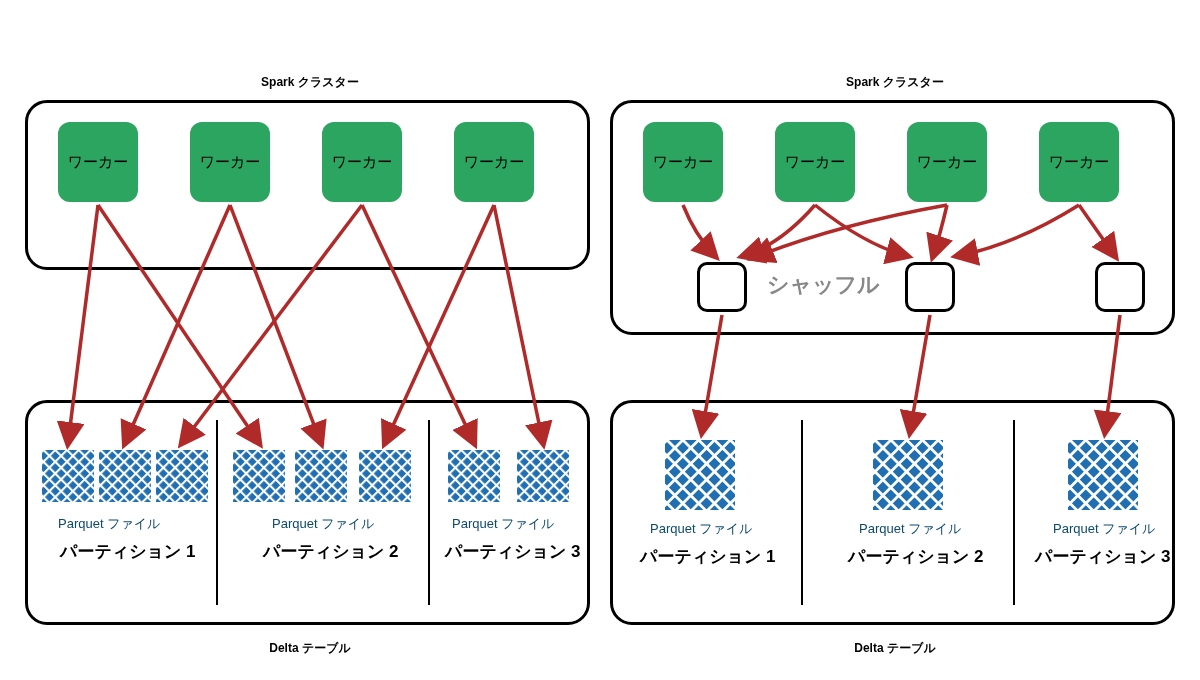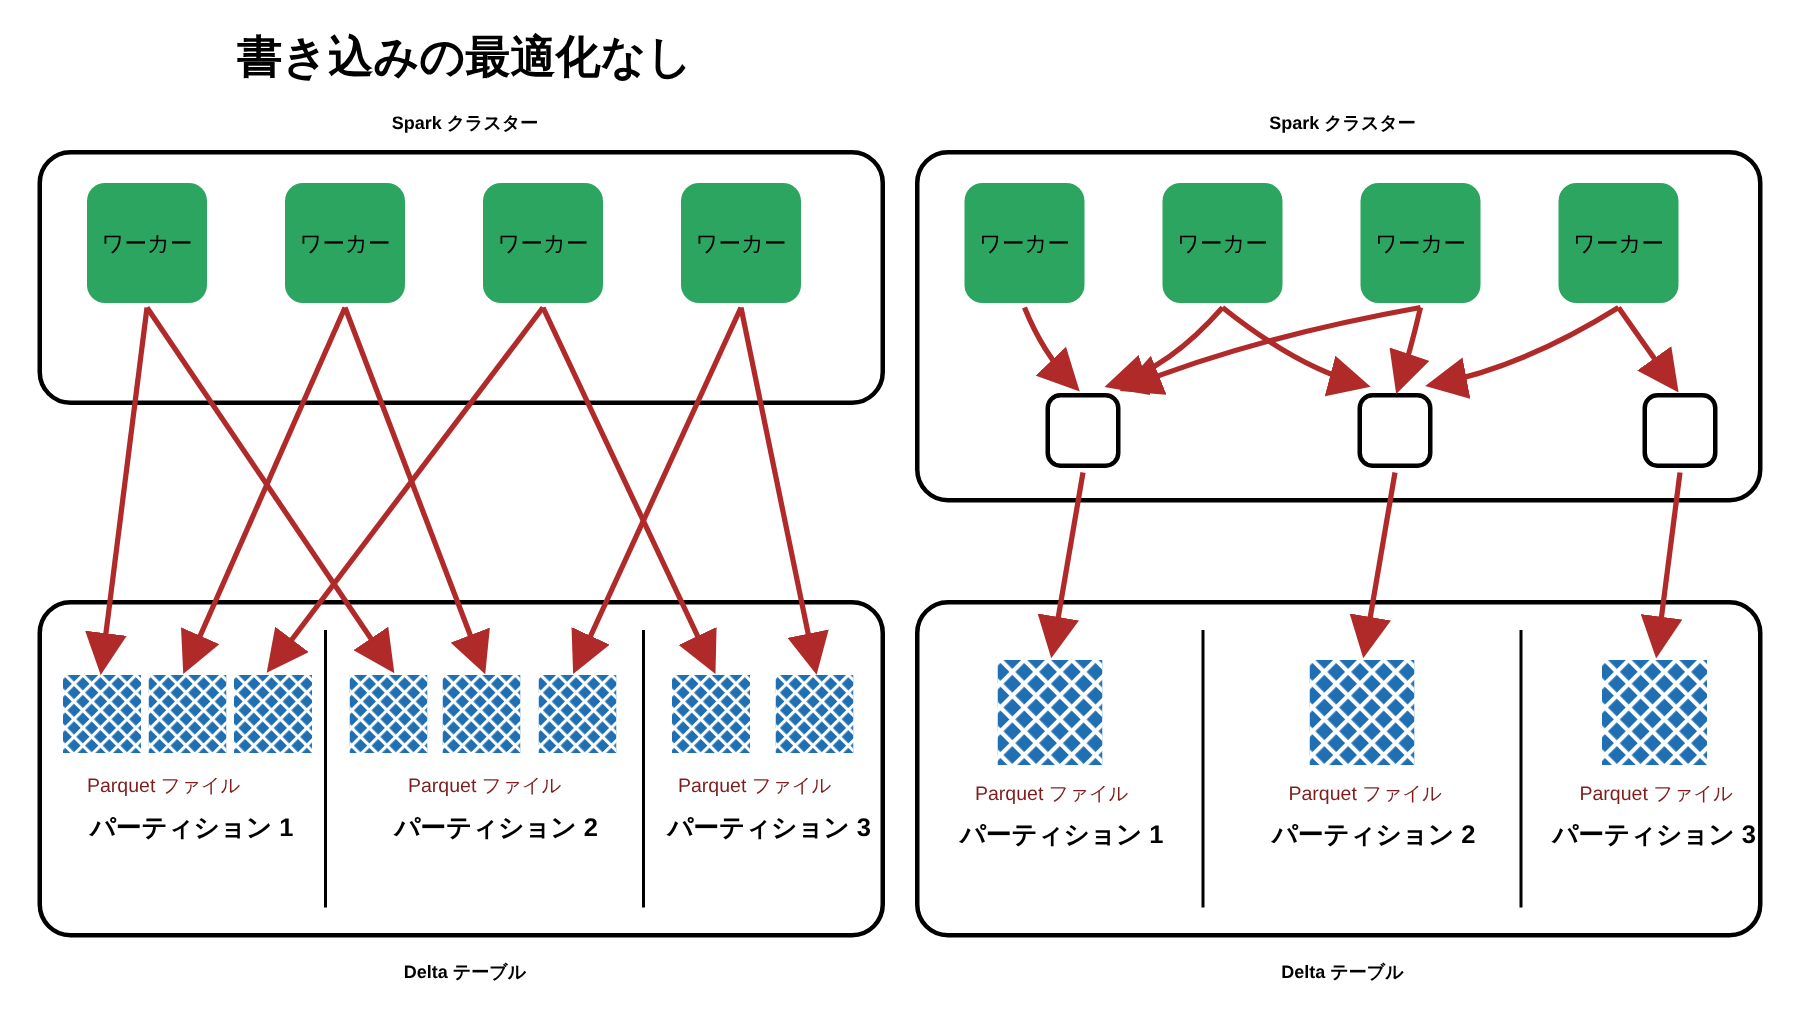--- a/index.html
+++ b/index.html
@@ -72,21 +72,21 @@
   .parquet {
     position: absolute;
     width: 52px;
     height: 52px;
   }
   .parquet.big { width: 70px; height: 70px; }
   .parquet svg { width: 100%; height: 100%; display: block; }
   .pq-label {
     position: absolute;
     font-size: 13px;
-    color: #7f1d1d;
+    color: #0c4a6e;
   }
   .part-label {
     position: absolute;
     font-size: 17px;
     font-weight: bold;
     color: #000;
   }
   .divider {
     position: absolute;
     width: 2px;
@@ -119,21 +119,20 @@
       <rect width="100" height="100" fill="url(#hatch)"></rect>
       <rect width="100" height="100" fill="url(#hatch2)"></rect>
     </g>
     <marker id="ah" markerWidth="8" markerHeight="8" refX="6" refY="4" orient="auto">
       <path d="M0,0 L8,4 L0,8 Z" class="arrow-head"></path>
     </marker>
   </defs>
 </svg>
 
 <div class="panel left">
-  <div class="main-title">書き込みの最適化なし</div>
   <div class="sub-title cluster-title">Spark クラスター</div>
 
   <div class="rounded-box" style="left:5px; top:100px; width:565px; height:170px;"></div>
 
   <div class="worker" style="left:38px; top:122px;">
       <span>ワーカー</span>
     </div>
   <div class="worker" style="left:170px; top:122px;">
       <span>ワーカー</span>
     </div>
@@ -232,20 +231,21 @@
   <div class="worker" style="left:302px; top:122px;">
       <span>ワーカー</span>
     </div>
   <div class="worker" style="left:434px; top:122px;">
       <span>ワーカー</span>
     </div>
 
   <div class="shuffle-box" style="left:92px; top:262px;"></div>
   <div class="shuffle-box" style="left:300px; top:262px;"></div>
   <div class="shuffle-box" style="left:490px; top:262px;"></div>
+  <div class="shuffle-label" style="left:162px; top:270px;">シャッフル</div>
 
   <div class="rounded-box" style="left:5px; top:400px; width:565px; height:225px;"></div>
 
   <div class="divider" style="left:196px; top:420px; height:185px;"></div>
   <div class="divider" style="left:408px; top:420px; height:185px;"></div>
 
   <div class="parquet big" style="left:60px; top:440px;">
       <svg viewBox="0 0 100 100">
         <use href="#parquet-icon"></use>
       </svg>

